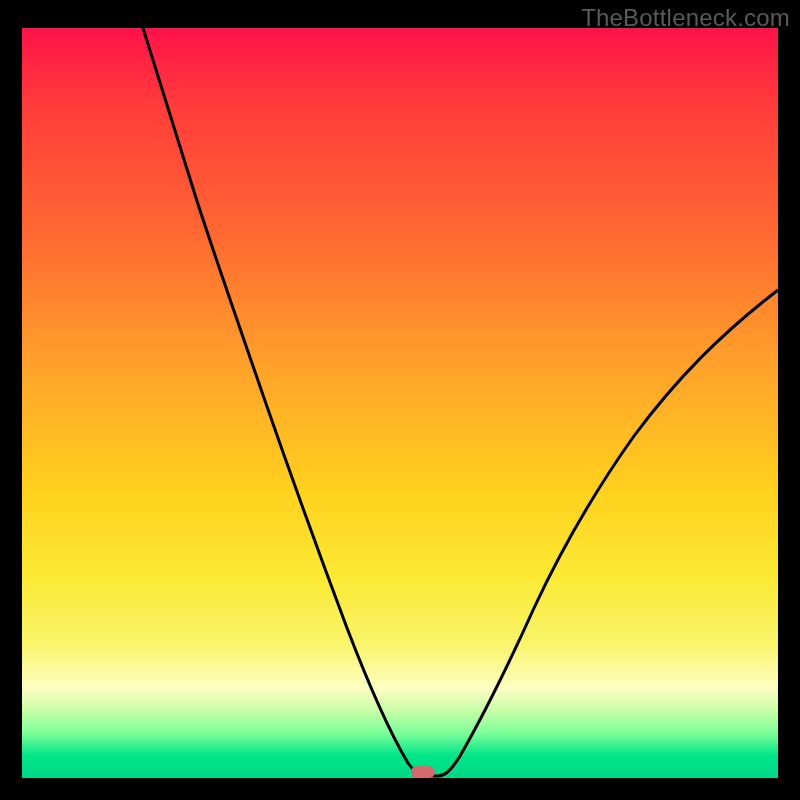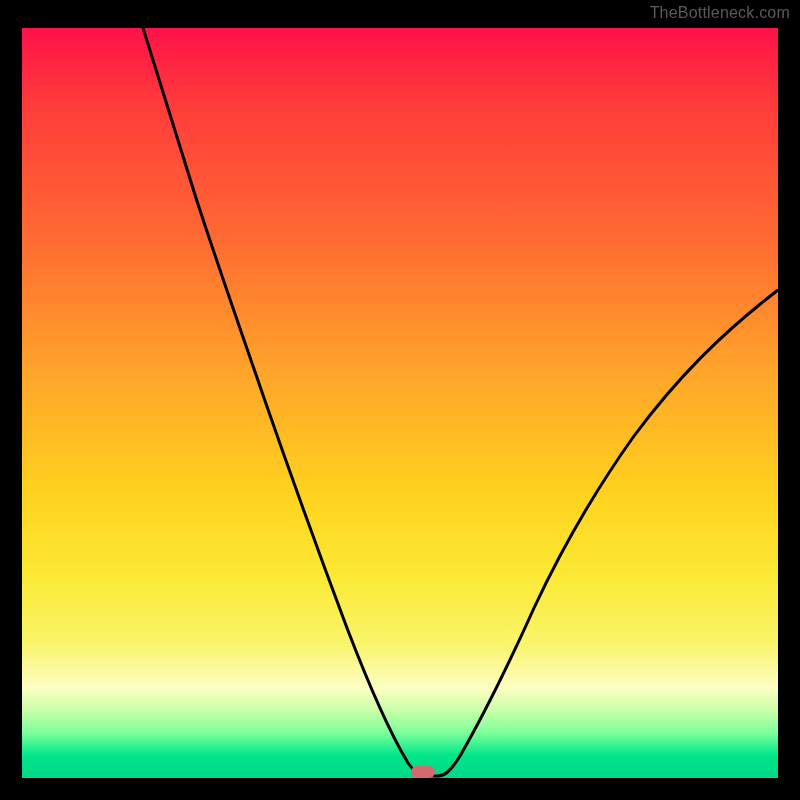--- a/index.html
+++ b/index.html
@@ -15,21 +15,21 @@
     position: relative;
     width: 800px;
     height: 800px;
     background: #000;
   }
   .watermark {
     position: absolute;
     top: 4px;
     right: 10px;
     color: #5a5a5a;
-    font-size: 16px;
+    font-size: 24px;
     font-weight: 500;
     letter-spacing: 0.2px;
     z-index: 10;
   }
   .plot-area {
     position: absolute;
     left: 22px;
     top: 28px;
     width: 756px;
     height: 750px;

